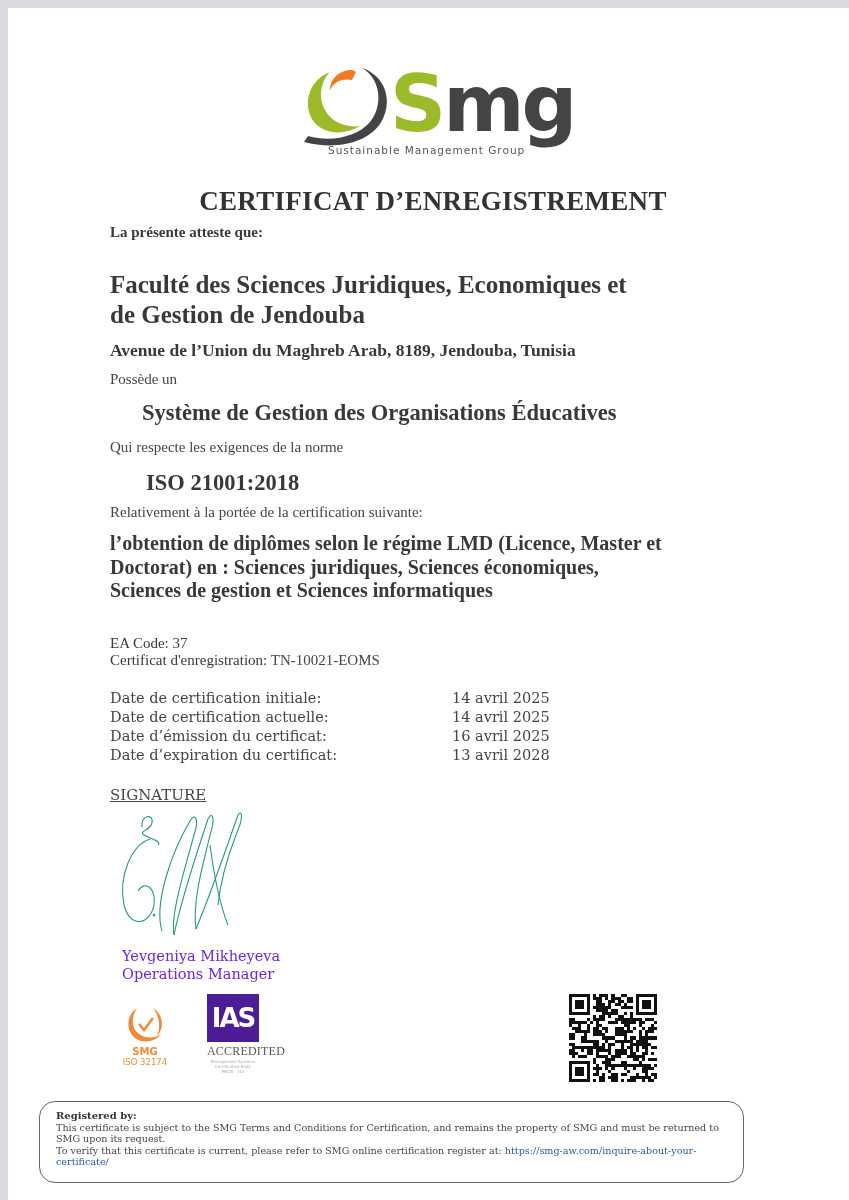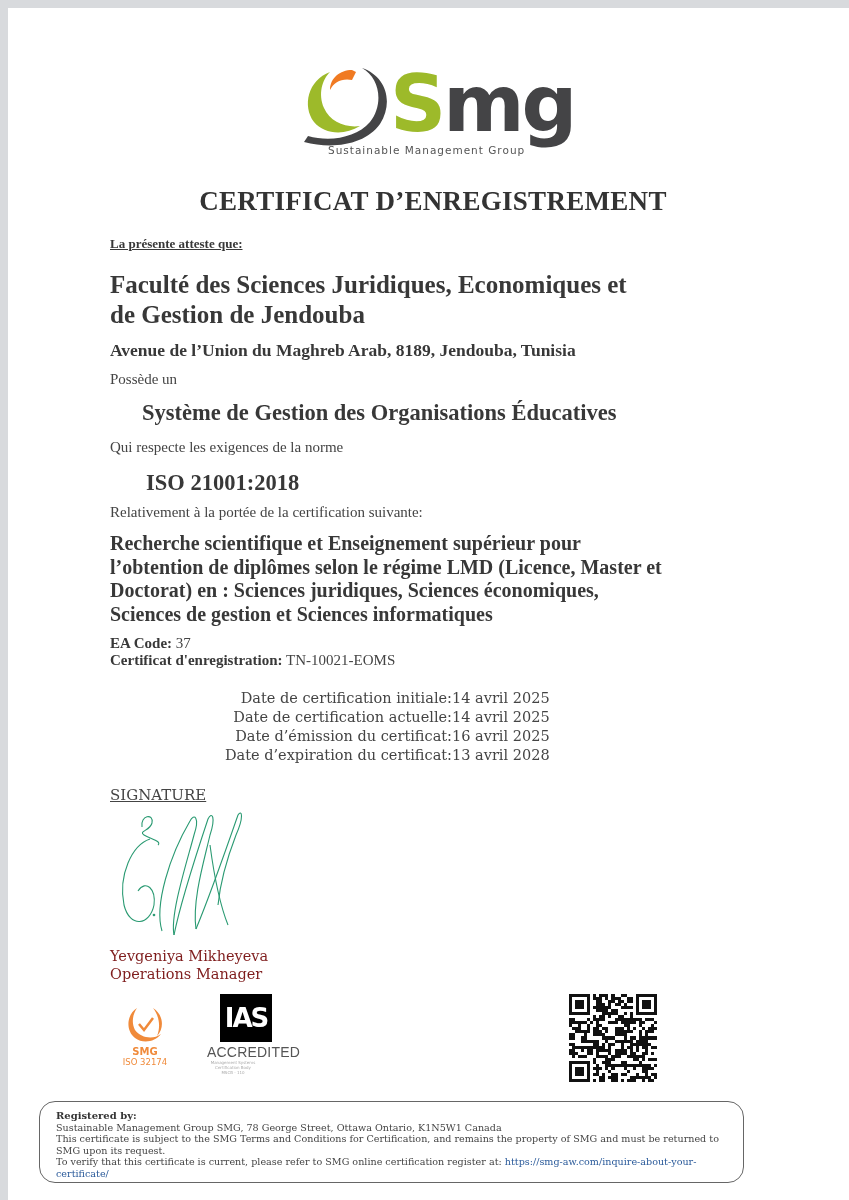--- a/index.html
+++ b/index.html
@@ -9,43 +9,43 @@
   .frame-left { position:absolute; left:0; top:0; width:8px; height:1200px; background:#d8dadd; }
   .abs { position:absolute; }
   .logo { left:300px; top:58px; width:270px; height:102px; }
   .logo-text { position:absolute; left:90px; top:2px; font-family:"DejaVu Sans", sans-serif; font-weight:bold; font-size:78px; letter-spacing:-3px; line-height:88px; }
   .logo-s { color:#9dba2a; }
   .logo-mg { color:#444446;text-align:right; }
   .logo-sub { position:absolute; left:28px; top:86px; font-family:"DejaVu Sans", sans-serif; font-size:10.5px; color:#555; letter-spacing:1px; }
   .title { left:0; width:866px; top:186px; text-align:center; font-family:"Liberation Serif", serif; font-weight:bold; font-size:27px; color:#333; letter-spacing:0.3px; }
   .bold-lg { font-family:"Liberation Serif", serif; font-weight:bold; color:#383838; }
   .reg { font-family:"Liberation Serif", serif; color:#444; }
-  .attest { left:110px; top:236px; font-size:13px;text-decoration:underline; }
+  .attest { left:110px; top:224px; font-size:15px; }
   .org { left:110px; top:270px; font-size:25px; line-height:30px; width:700px; }
   .addr { left:110px; top:340px; font-size:17.5px; }
   .possede { left:110px; top:371px; font-size:15px; }
   .system { left:110px; top:400px; font-size:22.5px;margin-left:32px; }
   .qui { left:110px; top:439px; font-size:15px; }
   .iso { left:110px; top:470px; font-size:22.5px;margin-left:36px; }
   .rel { left:110px; top:504px; font-size:15px; }
   .scope { left:110px; top:532px; font-size:20px; line-height:23.5px; width:690px; }
   .ea { left:110px; top:635px; font-size:15px; line-height:17px; }
-  .ea b { font-weight:bold; color:#383838; }
+  .ea b { font-weight:normal; color:#383838; }
   .dates { left:110px; top:689px; font-family:"DejaVu Serif", serif; font-size:14.5px; line-height:19px; color:#444; }
-  .dates .row { display:flex;text-align:right; }
+  .dates .row { display:flex; }
   .dates .lbl { width:342px; }
   .sig-label { left:110px; top:786px; font-size:15px; font-family:"DejaVu Serif", serif; color:#444;text-decoration:underline; }
   .signature { left:110px; top:805px; width:150px; height:140px; }
-  .signer { left:110px; top:947px; font-size:14.5px; line-height:18px; font-family:"DejaVu Serif", serif; color:#7f1d1d; }
+  .signer { left:122px; top:947px; font-size:14.5px; line-height:18px; font-family:"DejaVu Serif", serif; color:#6d28d9; }
   .smg-badge { left:115px; top:1004px; width:60px; height:68px; text-align:center; }
   .smg-badge .t1 { font-family:"DejaVu Sans", sans-serif; font-weight:bold; color:#f08a3a; font-size:10px; line-height:11px; }
   .smg-badge .t2 { font-family:"DejaVu Sans", sans-serif; color:#f08a3a; font-size:8.5px; line-height:10px; }
   .ias { left:207px; top:994px; width:52px; }
-  .ias .box { width:52px; height:48px; background:#000000; color:#fff; font-family:"DejaVu Sans", sans-serif; font-weight:bold; font-size:26px; line-height:48px; text-align:center; letter-spacing:-2px;margin-left:13px; }
-  .ias .acc { font-family:Liberation Sans, sans-serif; font-size:14px; color:#555; text-align:center; margin-top:2px; letter-spacing:0.2px; }
+  .ias .box { width:52px; height:48px; background:#4c1d95; color:#fff; font-family:"DejaVu Sans", sans-serif; font-weight:bold; font-size:26px; line-height:48px; text-align:center; letter-spacing:-2px; }
+  .ias .acc { font-family:Liberation Serif, serif; font-size:12px; color:#555; text-align:center; margin-top:2px; letter-spacing:0.2px; }
   .ias .small { font-family:"DejaVu Sans", sans-serif; font-size:4px; color:#aaa; text-align:center; line-height:5px; }
   .qr { left:569px; top:994px; width:88px; height:88px; }
   .footer { left:39px; top:1101px; width:705px; height:82px; border:1.5px solid #666; border-radius:16px; box-sizing:border-box; padding:8px 0 0 16px;
             font-family:"DejaVu Serif", serif; font-size:9.6px; line-height:11.5px; color:#444; }
   .footer .hd { font-weight:bold; color:#333; font-size:10px; }
   .footer .link { color:#2a5a9a; }
 </style>
 </head>
 <body>
 
@@ -72,21 +72,20 @@
 </div>
 <div class="abs addr bold-lg">Avenue de l’Union du Maghreb Arab, 8189, Jendouba, Tunisia</div>
 
 <div class="abs possede reg">Possède un</div>
 <div class="abs system bold-lg">Système de Gestion des Organisations Éducatives</div>
 <div class="abs qui reg">Qui respecte les exigences de la norme</div>
 <div class="abs iso bold-lg">ISO 21001:2018</div>
 <div class="abs rel reg">Relativement à la portée de la certification suivante:</div>
 
 <div class="abs scope bold-lg">
-  <div>Recherche scientifique et Enseignement supérieur pour</div>
   <div>l’obtention de diplômes selon le régime LMD (Licence, Master et</div>
   <div>Doctorat) en : Sciences juridiques, Sciences économiques,</div>
   <div>Sciences de gestion et Sciences informatiques</div>
 </div>
 
 <div class="abs ea reg">
   <div><b>EA Code:</b> <span>37</span></div>
   <div><b>Certificat d'enregistration:</b> <span>TN-10021-EOMS</span></div>
 </div>
 
@@ -513,16 +512,15 @@
     <rect x="22" y="0" width="7" height="7" fill="#111"></rect>
     <rect x="23" y="1" width="5" height="5" fill="#fff"></rect>
     <rect x="24" y="2" width="3" height="3" fill="#111"></rect>
     <rect x="0" y="22" width="7" height="7" fill="#111"></rect>
     <rect x="1" y="23" width="5" height="5" fill="#fff"></rect>
     <rect x="2" y="24" width="3" height="3" fill="#111"></rect>
   </svg>
 
 <div class="abs footer">
   <div class="hd">Registered by:</div>
-  <div>Sustainable Management Group SMG, 78 George Street, Ottawa Ontario, K1N5W1 Canada</div>
   <div>This certificate is subject to the SMG Terms and Conditions for Certification, and remains the property of SMG and must be returned to SMG upon its request.</div>
   <div><span>To verify that this certificate is current, please refer to SMG online certification register at: </span><span class="link">https://smg-aw.com/inquire-about-your-certificate/</span></div>
 </div>
 
 </body></html>

